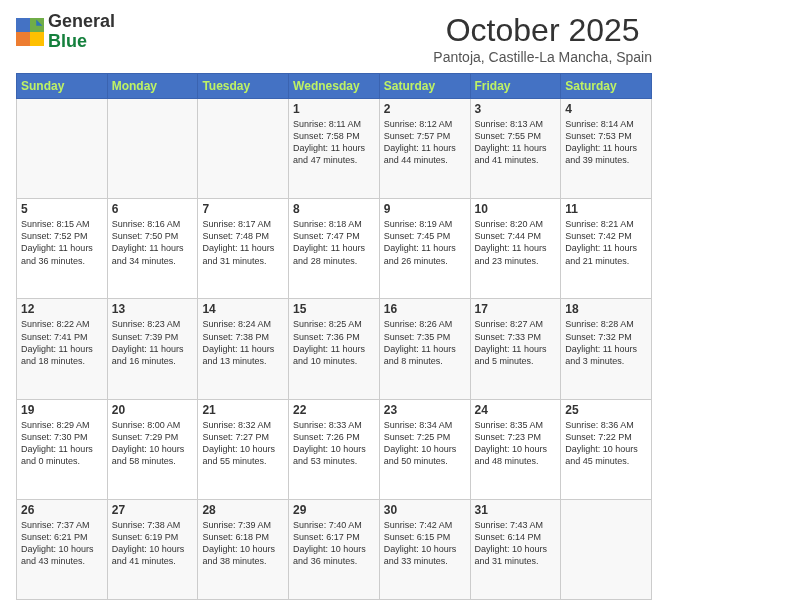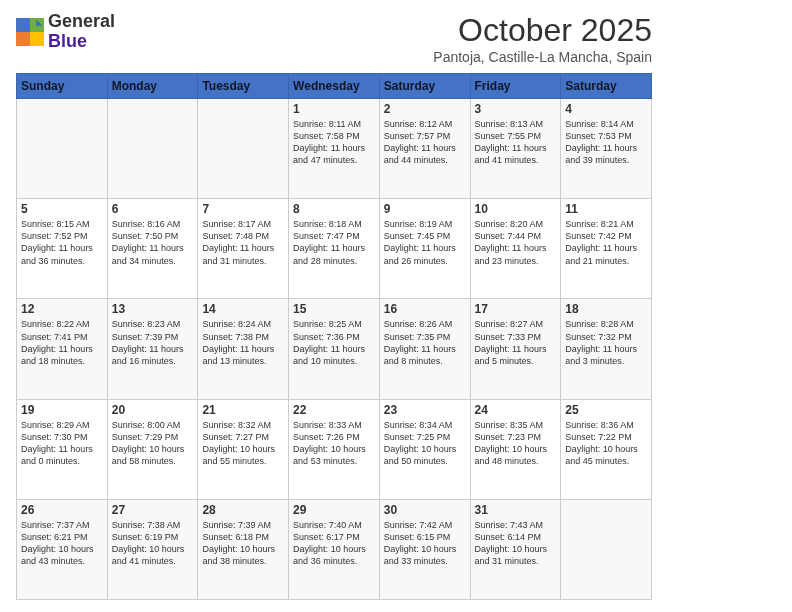--- a/index.html
+++ b/index.html
@@ -27,27 +27,27 @@
       display: flex;
       align-items: center;
       gap: 4px;
     }
     .logo-text {
       font-size: 18px;
       font-weight: bold;
       line-height: 1.1;
     }
     .logo-general { color: #333; }
-    .logo-blue { color: #4c1d95; margin-top: 10px; }
+    .logo-blue { color: #15803d; margin-top: 10px; }
     .logo-icon {
       width: 28px;
       height: 28px;
     }
     .header-right {
-      text-align: right;
+      text-align: center;
     }
     .month-title {
       font-size: 32px;
       color: #333;
       font-weight: normal;
     }
     .location {
       font-size: 14px;
       color: #555;
     }
@@ -55,21 +55,21 @@
       flex: 1;
       border: 1px solid #ccc;
       border-collapse: collapse;
       width: 100%;
       table-layout: fixed;
     }
     .calendar thead tr {
       background-color: #4472c4;
     }
     .calendar thead th {
-      color: #0f172a;
+      color: #bef264;
       font-size: 12px;
       font-weight: bold;
       padding: 5px 4px;
       text-align: left;
       border: 1px solid #3a63b0;
     }
     .calendar tbody td {
       border: 1px solid #ccc;
       vertical-align: top;
       padding: 3px 4px;

